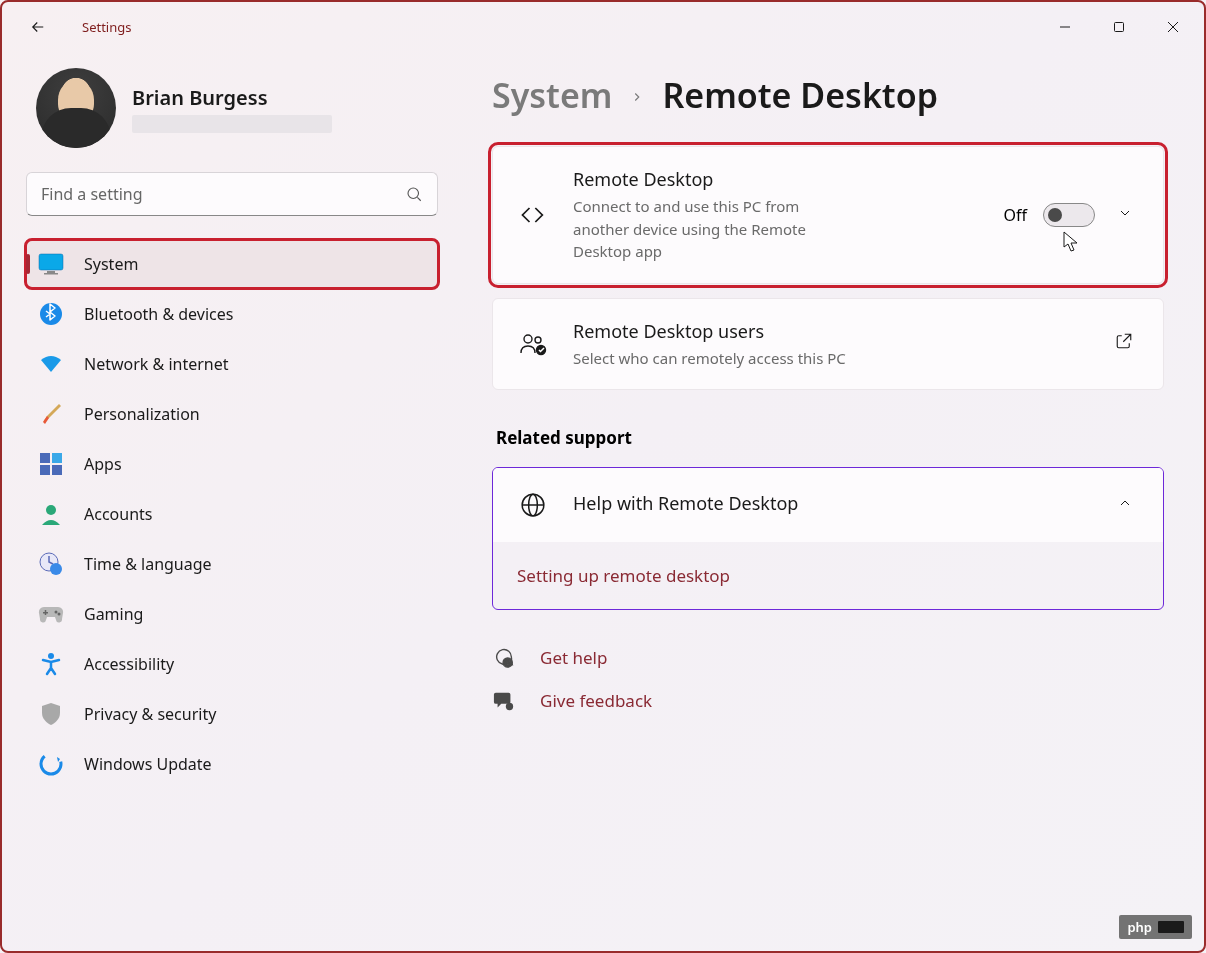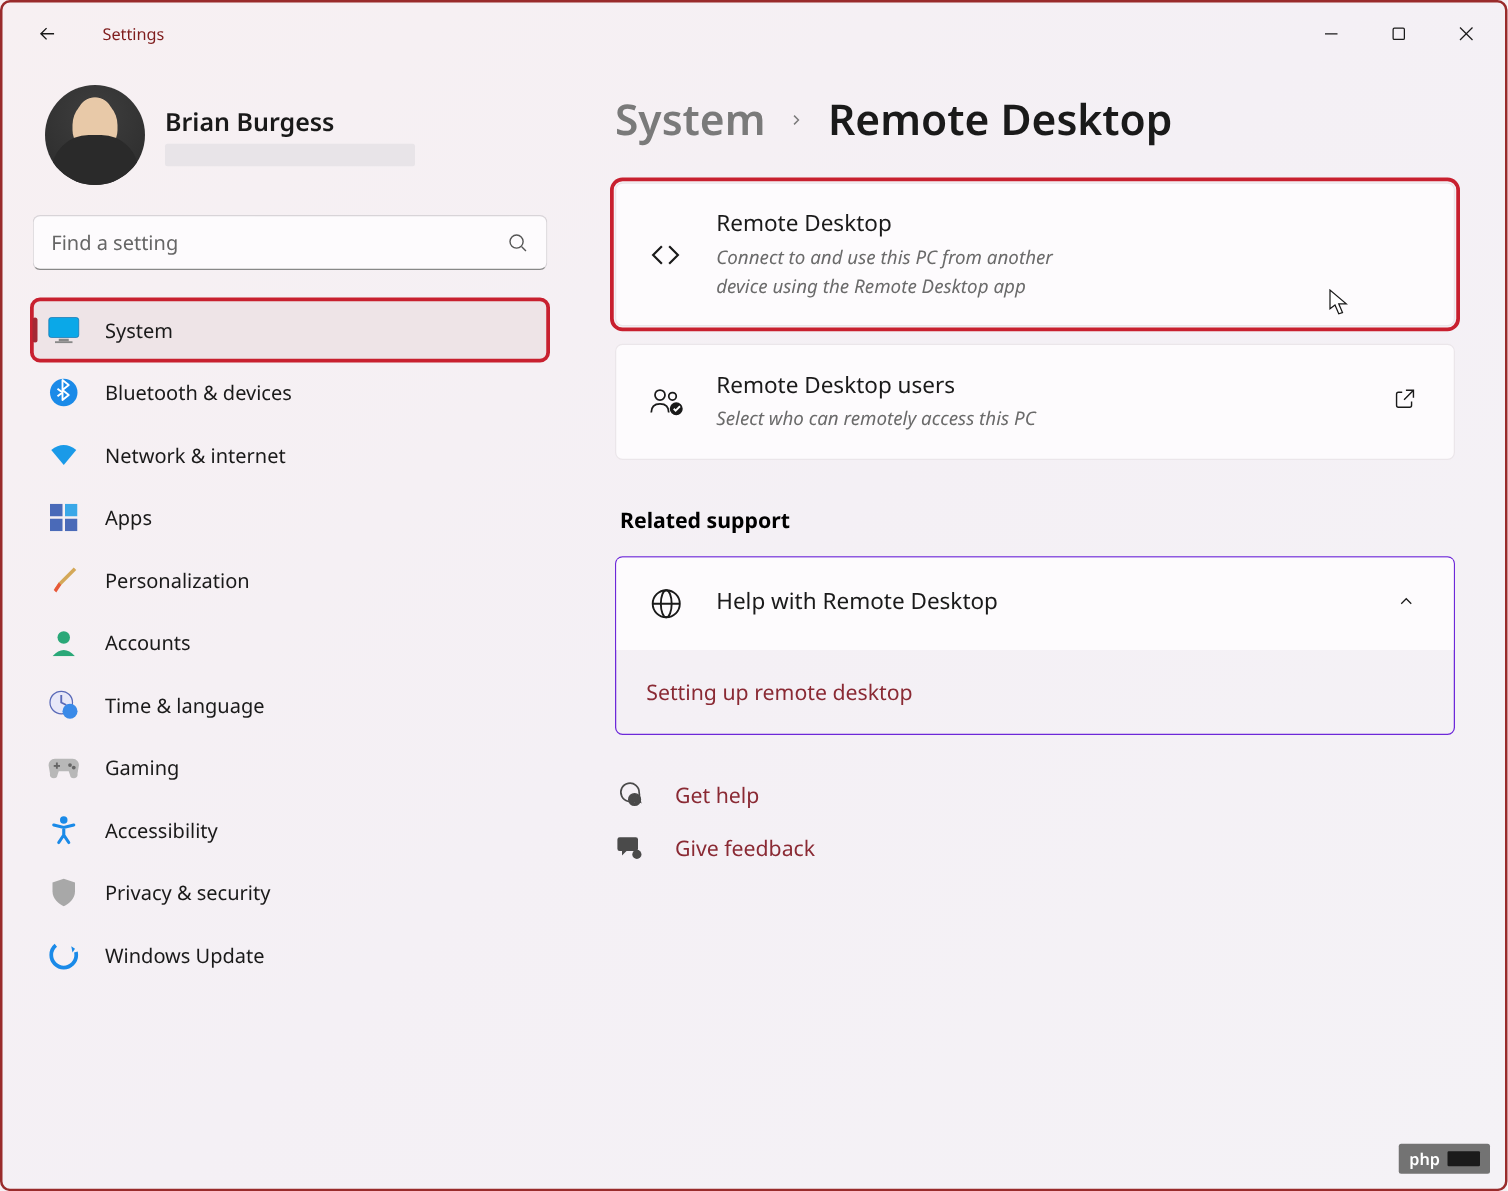--- a/index.html
+++ b/index.html
@@ -146,21 +146,21 @@
     border-radius:6px;
     display:flex;
     align-items:center;
     padding:20px 24px;
     gap:24px;
   }
   .card.highlight { outline:3px solid #c8202f; outline-offset:1px;}
   .card-icon { width:32px; display:flex; align-items:center; justify-content:center; color:#1a1a1a;}
   .card-body { flex:1;}
   .card-title { font-size:18px; color:#1a1a1a; margin-bottom:4px;}
-  .card-desc { font-size:15px; color:#6a6a6a; line-height:1.5; max-width:280px;font-style:italic;}
+  .card-desc { font-size:15px; color:#6a6a6a; line-height:1.5; max-width:280px;}
   .card-right { display:flex; align-items:center; gap:16px;}
   .toggle-label { font-size:16px;}
   .toggle {
     width:52px; height:24px;
     border:1px solid #888;
     border-radius:12px;
     background:#ece8ec;
     position:relative;
     cursor:pointer;
   }
@@ -276,37 +276,37 @@
       <div class="nav-item">
         <span class="nav-icon">
           <svg width="24" height="20" viewBox="0 0 24 20">
               <path d="M2 6 Q12 -2 22 6 L12 18 Z" fill="#1a9ae8"></path>
             </svg>
         </span>
         <span>Network &amp; internet</span>
       </div>
       <div class="nav-item">
         <span class="nav-icon">
+          <svg width="24" height="24" viewBox="0 0 24 24">
+              <path d="M4 20 L8 14 L20 2 L22 4 L10 16 Z" fill="#d4a858"></path>
+              <path d="M4 20 L8 14 L10 16 L6 22 Z" fill="#e85838"></path>
+            </svg>
+        </span>
+        <span>Personalization</span>
+      </div>
+      <div class="nav-item">
+        <span class="nav-icon">
           <svg width="22" height="22" viewBox="0 0 22 22">
               <rect x="0" y="0" width="10" height="10" fill="#4a6ab8"></rect>
               <rect x="12" y="0" width="10" height="10" fill="#3aa8e8"></rect>
               <rect x="0" y="12" width="10" height="10" fill="#4a6ab8"></rect>
               <rect x="12" y="12" width="10" height="10" fill="#4a6ab8"></rect>
             </svg>
         </span>
         <span>Apps</span>
-      </div>
-      <div class="nav-item">
-        <span class="nav-icon">
-          <svg width="24" height="24" viewBox="0 0 24 24">
-              <path d="M4 20 L8 14 L20 2 L22 4 L10 16 Z" fill="#d4a858"></path>
-              <path d="M4 20 L8 14 L10 16 L6 22 Z" fill="#e85838"></path>
-            </svg>
-        </span>
-        <span>Personalization</span>
       </div>
       <div class="nav-item">
         <span class="nav-icon">
           <svg width="22" height="22" viewBox="0 0 22 22">
               <circle cx="11" cy="7" r="5" fill="#2aa878"></circle>
               <path d="M2 22 Q11 12 20 22 Z" fill="#2aa878"></path>
             </svg>
         </span>
         <span>Accounts</span>
       </div>
@@ -374,20 +374,29 @@
 
     <div class="card highlight" style="position:relative;">
       <div class="card-icon">
         <svg width="28" height="28" viewBox="0 0 24 24" fill="none" stroke="#1a1a1a" stroke-width="1.5">
             <path d="M9 6l-6 6 6 6 M14 6l6 6-6 6"></path>
           </svg>
       </div>
       <div class="card-body">
         <div class="card-title">Remote Desktop</div>
         <div class="card-desc">Connect to and use this PC from another device using the Remote Desktop app</div>
+      </div>
+      <div class="card-right">
+        <span class="toggle-label">Off</span>
+        <div class="toggle"></div>
+        <div class="chev">
+          <svg width="16" height="16" viewBox="0 0 24 24" fill="none" stroke="#1a1a1a" stroke-width="1.5">
+              <path d="M6 9l6 6 6-6"></path>
+            </svg>
+        </div>
       </div>
       <svg class="cursor-arrow" style="left:570px; top:84px;" width="18" height="22" viewBox="0 0 18 22">
           <path d="M1 1 L1 16 L5 13 L8 20 L11 19 L8 12 L14 12 Z" fill="#fff" stroke="#1a1a1a" stroke-width="1"></path>
         </svg>
     </div>
 
     <div class="gap"></div>
 
     <div class="card">
       <div class="card-icon">

